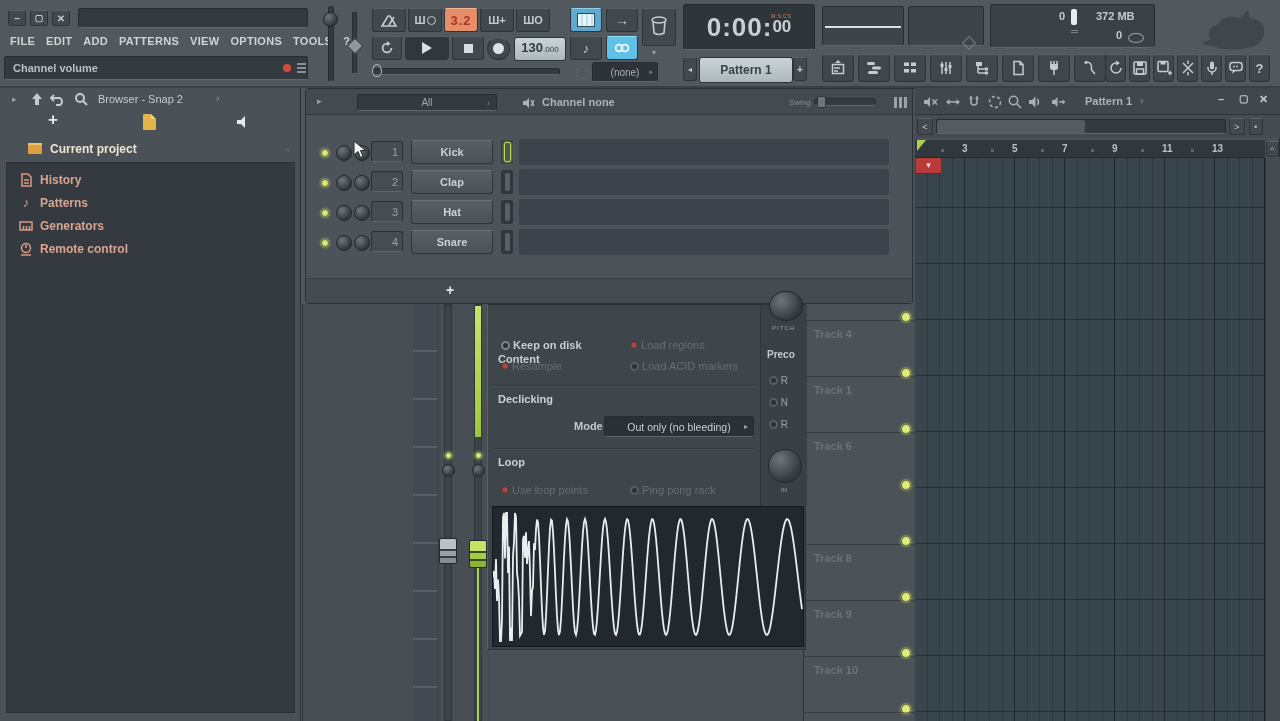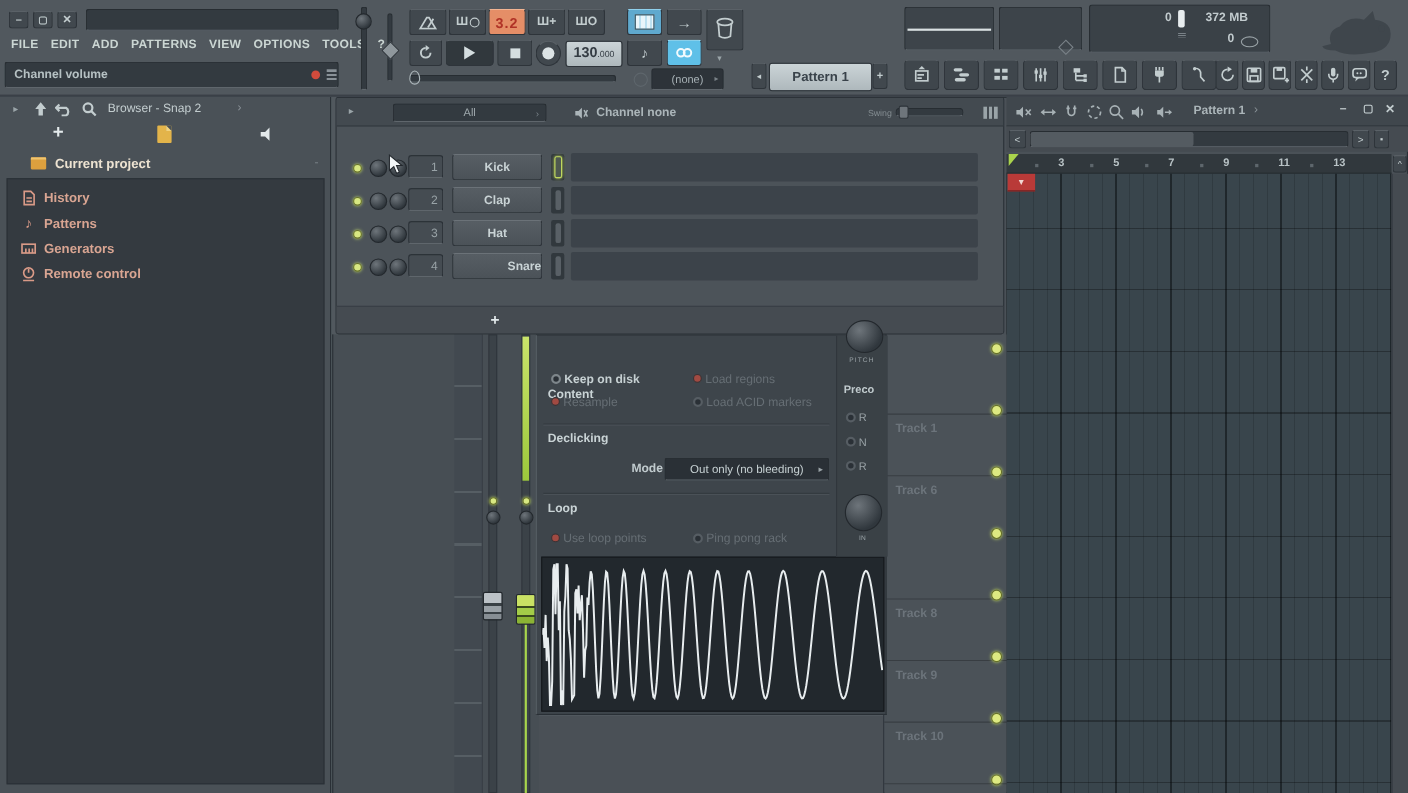--- a/index.html
+++ b/index.html
@@ -125,20 +125,23 @@
                 repeating-linear-gradient(to right, transparent 0px, transparent 48.5px, rgba(8,12,14,0.42) 48.5px, rgba(8,12,14,0.42) 50px),
                 #39454C;"></div>
   <div class="panel" style="left:916px;top:158px;width:25px;height:16px;background:#B93A38;border-bottom:1px solid #6E1F1E;z-index:5;
               display:flex;align-items:center;justify-content:center;">
     <span style="color:#F2D8D4;font-size:9px;line-height:9px;">▾</span>
   </div>
   <div class="panel" style="left:1265px;top:158px;width:15px;height:563px;background:#454B51;border-left:1px solid #33393F;z-index:4;"></div>
 
   <div id="track-rows" class="abs" style="left:0;top:0;width:100%;height:100%;z-index:4;pointer-events:none;">
       <div style="position: absolute; left: 804px; top: 304px; width: 111px; height: 417px; background: rgb(75, 82, 88);"></div>
+      <div style="position: absolute; left: 804px; top: 320px; width: 111px; height: 56px; border-top: 1px solid rgba(0, 0, 0, 0.25);">
+        <span style="position: absolute; left: 10px; top: 7px; font-size: 11px; font-weight: bold; color: rgb(108, 116, 123);">Track 4</span>
+      </div>
       <div style="position: absolute; left: 804px; top: 376px; width: 111px; height: 56px; border-top: 1px solid rgba(0, 0, 0, 0.25);">
         <span style="position: absolute; left: 10px; top: 7px; font-size: 11px; font-weight: bold; color: rgb(108, 116, 123);">Track 1</span>
       </div>
       <div style="position: absolute; left: 804px; top: 432px; width: 111px; height: 56px; border-top: 1px solid rgba(0, 0, 0, 0.25);">
         <span style="position: absolute; left: 10px; top: 7px; font-size: 11px; font-weight: bold; color: rgb(108, 116, 123);">Track 6</span>
       </div>
       <div style="position: absolute; left: 804px; top: 544px; width: 111px; height: 56px; border-top: 1px solid rgba(0, 0, 0, 0.25);">
         <span style="position: absolute; left: 10px; top: 7px; font-size: 11px; font-weight: bold; color: rgb(108, 116, 123);">Track 8</span>
       </div>
       <div style="position: absolute; left: 804px; top: 600px; width: 111px; height: 56px; border-top: 1px solid rgba(0, 0, 0, 0.25);">
@@ -309,21 +312,21 @@
           </div>
           <div style="position: absolute; left: 213px; top: 2px; width: 370px; height: 26px; background: rgb(60, 67, 74); border-radius: 2px;"></div>
         </div>
         <div style="position: absolute; left: 0px; top: 138px; width: 100%; height: 30px;">
           <div style="position: absolute; left: 15px; top: 12px; width: 6px; height: 6px; border-radius: 50%; background: rgb(216, 232, 130); box-shadow: rgb(198, 222, 106) 0px 0px 3px; border: 1px solid rgb(102, 112, 44);"></div>
           <div style="position: absolute; left: 30px; top: 8px; width: 14px; height: 14px; border-radius: 50%; background: radial-gradient(circle at 35% 30%, rgb(110, 117, 123), rgb(48, 55, 61) 72%); border: 1px solid rgb(35, 40, 45);"></div>
           <div style="position: absolute; left: 48px; top: 8px; width: 14px; height: 14px; border-radius: 50%; background: radial-gradient(circle at 35% 30%, rgb(110, 117, 123), rgb(48, 55, 61) 72%); border: 1px solid rgb(35, 40, 45);"></div>
           <div style="position: absolute; left: 65px; top: 4px; width: 32px; height: 21px; background: rgb(69, 76, 82); border-width: 1px; border-style: solid; border-color: rgb(42, 48, 54) rgb(42, 48, 54) rgb(95, 102, 108); border-image: initial; border-radius: 3px; box-sizing: border-box; display: flex; align-items: center; justify-content: flex-end;">
             <span style="font-size: 11px; color: rgb(153, 163, 167); margin-right: 4px;">4</span>
           </div>
-          <div style="position: absolute; left: 105px; top: 3px; width: 82px; height: 24px; background: linear-gradient(rgb(87, 94, 100), rgb(75, 82, 88)); border-width: 1px; border-style: solid; border-color: rgb(107, 114, 120) rgb(46, 52, 58) rgb(46, 52, 58); border-image: initial; border-radius: 3px; box-sizing: border-box; display: flex; align-items: center; justify-content: flex-end;">
+          <div style="position: absolute; left: 105px; top: 3px; width: 82px; height: 24px; background: linear-gradient(rgb(87, 94, 100), rgb(75, 82, 88)); border-width: 1px; border-style: solid; border-color: rgb(107, 114, 120) rgb(46, 52, 58) rgb(46, 52, 58); border-image: initial; border-radius: 3px; box-sizing: border-box; display: flex; align-items: center; justify-content: center;">
             <span style="font-size: 11px; font-weight: bold; color: rgb(201, 211, 213);">Snare</span>
           </div>
           <div style="position: absolute; left: 195px; top: 3px; width: 12px; height: 24px; background: rgb(49, 56, 61); border-radius: 2px; display: flex; align-items: center; justify-content: center;">
             <div style="width: 5px; height: 18px; border-radius: 2px; background: rgb(89, 96, 102);"></div>
           </div>
           <div style="position: absolute; left: 213px; top: 2px; width: 370px; height: 26px; background: rgb(60, 67, 74); border-radius: 2px;"></div>
         </div>
       </div>
 
     <div class="panel" style="left:0;top:189px;width:100%;height:25px;background:#454B51;border-top:1px solid #383F45;">
@@ -482,20 +485,26 @@
         <circle cx="11" cy="6" r="3.4" fill="none" stroke="#F2FAFD" stroke-width="1.8"></circle>
         </svg>
       </div>
     <div class="lbl" style="left:652px;top:48px;font-size:8px;color:#9AA4A8;">▾</div>
     <div class="inset" style="left:592px;top:62px;width:66px;height:20px;background:#2D3339;display:flex;align-items:center;justify-content:center;">
       <span style="font-size:10px;color:#A7B1B5;">(none)</span>
       <span style="position:absolute;right:4px;font-size:7px;color:#7A8288;">▸</span>
       </div>
     <div class="abs" style="left:576px;top:66px;width:11px;height:11px;border-radius:50%;border:1px solid #5E666C;"></div>
 
+    <div class="inset" style="left:683px;top:4px;width:132px;height:46px;background:#2F363B;display:flex;align-items:center;justify-content:center;">
+      <span style="font-size:26px;font-weight:bold;color:#C7D1D4;letter-spacing:1px;">0:00:</span>
+      <span style="position:relative;display:inline-block;">
+        <span style="position:absolute;top:-4px;right:0;font-size:5px;color:#D08A6C;letter-spacing:0.5px;">M:S:CS</span>
+        <span style="font-size:17px;font-weight:bold;color:#C7D1D4;">00</span></span>
+    </div>
 
     <div class="inset" style="left:822px;top:6px;width:82px;height:40px;background:#3D444A;">
       <div class="abs" style="left:2px;top:19px;width:76px;height:1.5px;background:#D9E0E2;"></div>
       </div>
     <div class="inset" style="left:908px;top:6px;width:76px;height:40px;background:#3D444A;"></div>
     <div class="abs" style="left:964px;top:38px;width:8px;height:8px;border:1.5px solid #7A8288;transform:rotate(45deg);"></div>
 
     <div class="inset" style="left:990px;top:4px;width:165px;height:44px;background:#3A4147;">
       <span class="lbl" style="left:68px;top:5px;font-size:11px;font-weight:bold;color:#C2CBCE;">0</span>
       <span class="abs" style="left:80px;top:4px;width:6px;height:16px;background:#E8EDEF;border-radius:2px;"></span>

